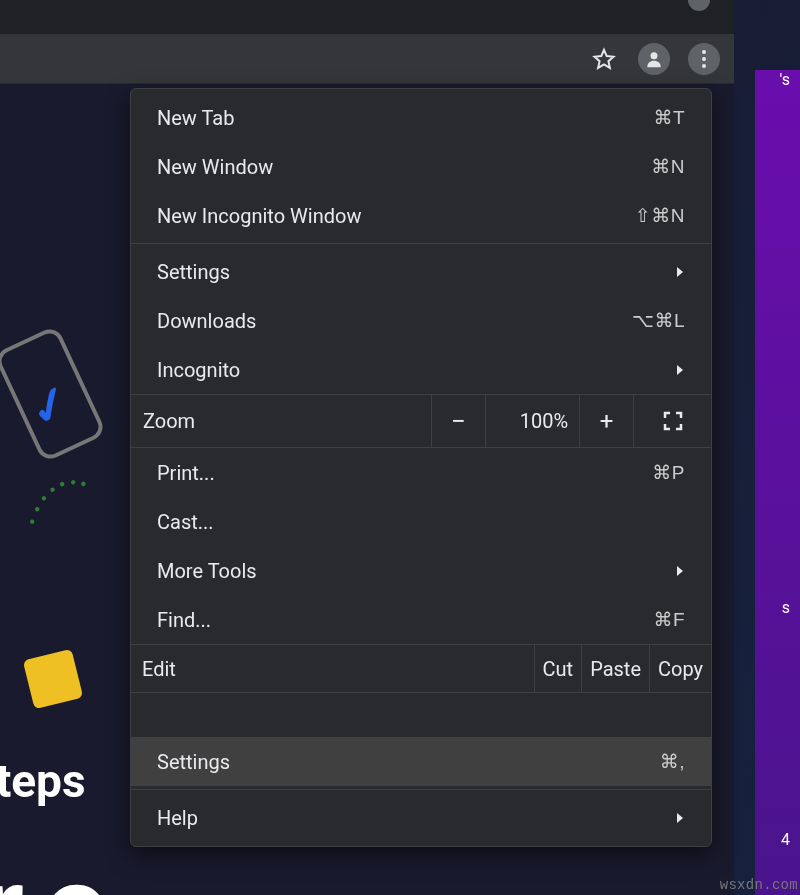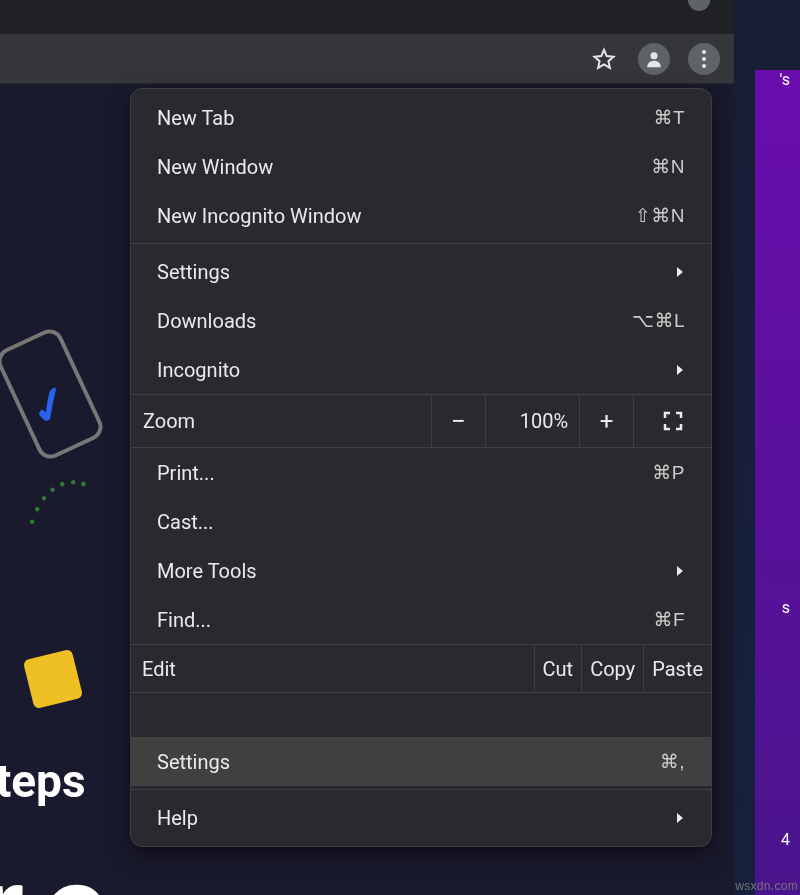--- a/index.html
+++ b/index.html
@@ -139,21 +139,21 @@
     }
 
     
     .menu {
       position: absolute;
       top: 88px;
       right: 22px;
       width: 582px;
       background: #292a2d;
       border: 1px solid #3c4043;
-      border-radius: 12px;
+      border-radius: 6px;
       box-shadow: 0 8px 22px rgba(0,0,0,0.55);
       color: #e8eaed;
       font-size: 20px;
       padding: 4px 0;
     }
     .mi {
       display: flex;
       align-items: center;
       justify-content: space-between;
       padding: 0 26px;
@@ -212,23 +212,23 @@
       display: flex;
       align-items: center;
       justify-content: center;
       padding: 0 8px;
       font-size: 20px;
     }
     .watermark {
       position: absolute;
       right: 2px;
       bottom: 2px;
-      font-size: 12px;
+      font-size: 14px;
       color: #777;
-      font-family: Liberation Sans, sans-serif;
+      font-family: Liberation Mono, monospace;
       letter-spacing: 0.3px;
     }
     .side-4, .side-s {
       position: absolute;
       right: 10px;
       color: #fff;
       font-size: 16px;
     }
     .side-s { top: 70px; }
     .side-s2 { position:absolute; right:10px; top: 598px; color:#fff; font-size:16px;}
@@ -361,22 +361,22 @@
         </span>
     </div>
     <div class="mi">
       <span class="lbl">Find...</span>
       <span class="short">⌘F</span>
     </div>
 
     <div class="edit-row">
       <span class="edit-label">Edit</span>
       <span class="edit-cell">Cut</span>
+      <span class="edit-cell">Paste</span>
       <span class="edit-cell">Copy</span>
-      <span class="edit-cell">Paste</span>
     </div>
 
     <div class="mi hover">
       <span class="lbl">Settings</span>
       <span class="short">⌘,</span>
     </div>
     <div class="sep"></div>
     <div class="mi">
       <span class="lbl">Help</span>
       <span class="arrow">

